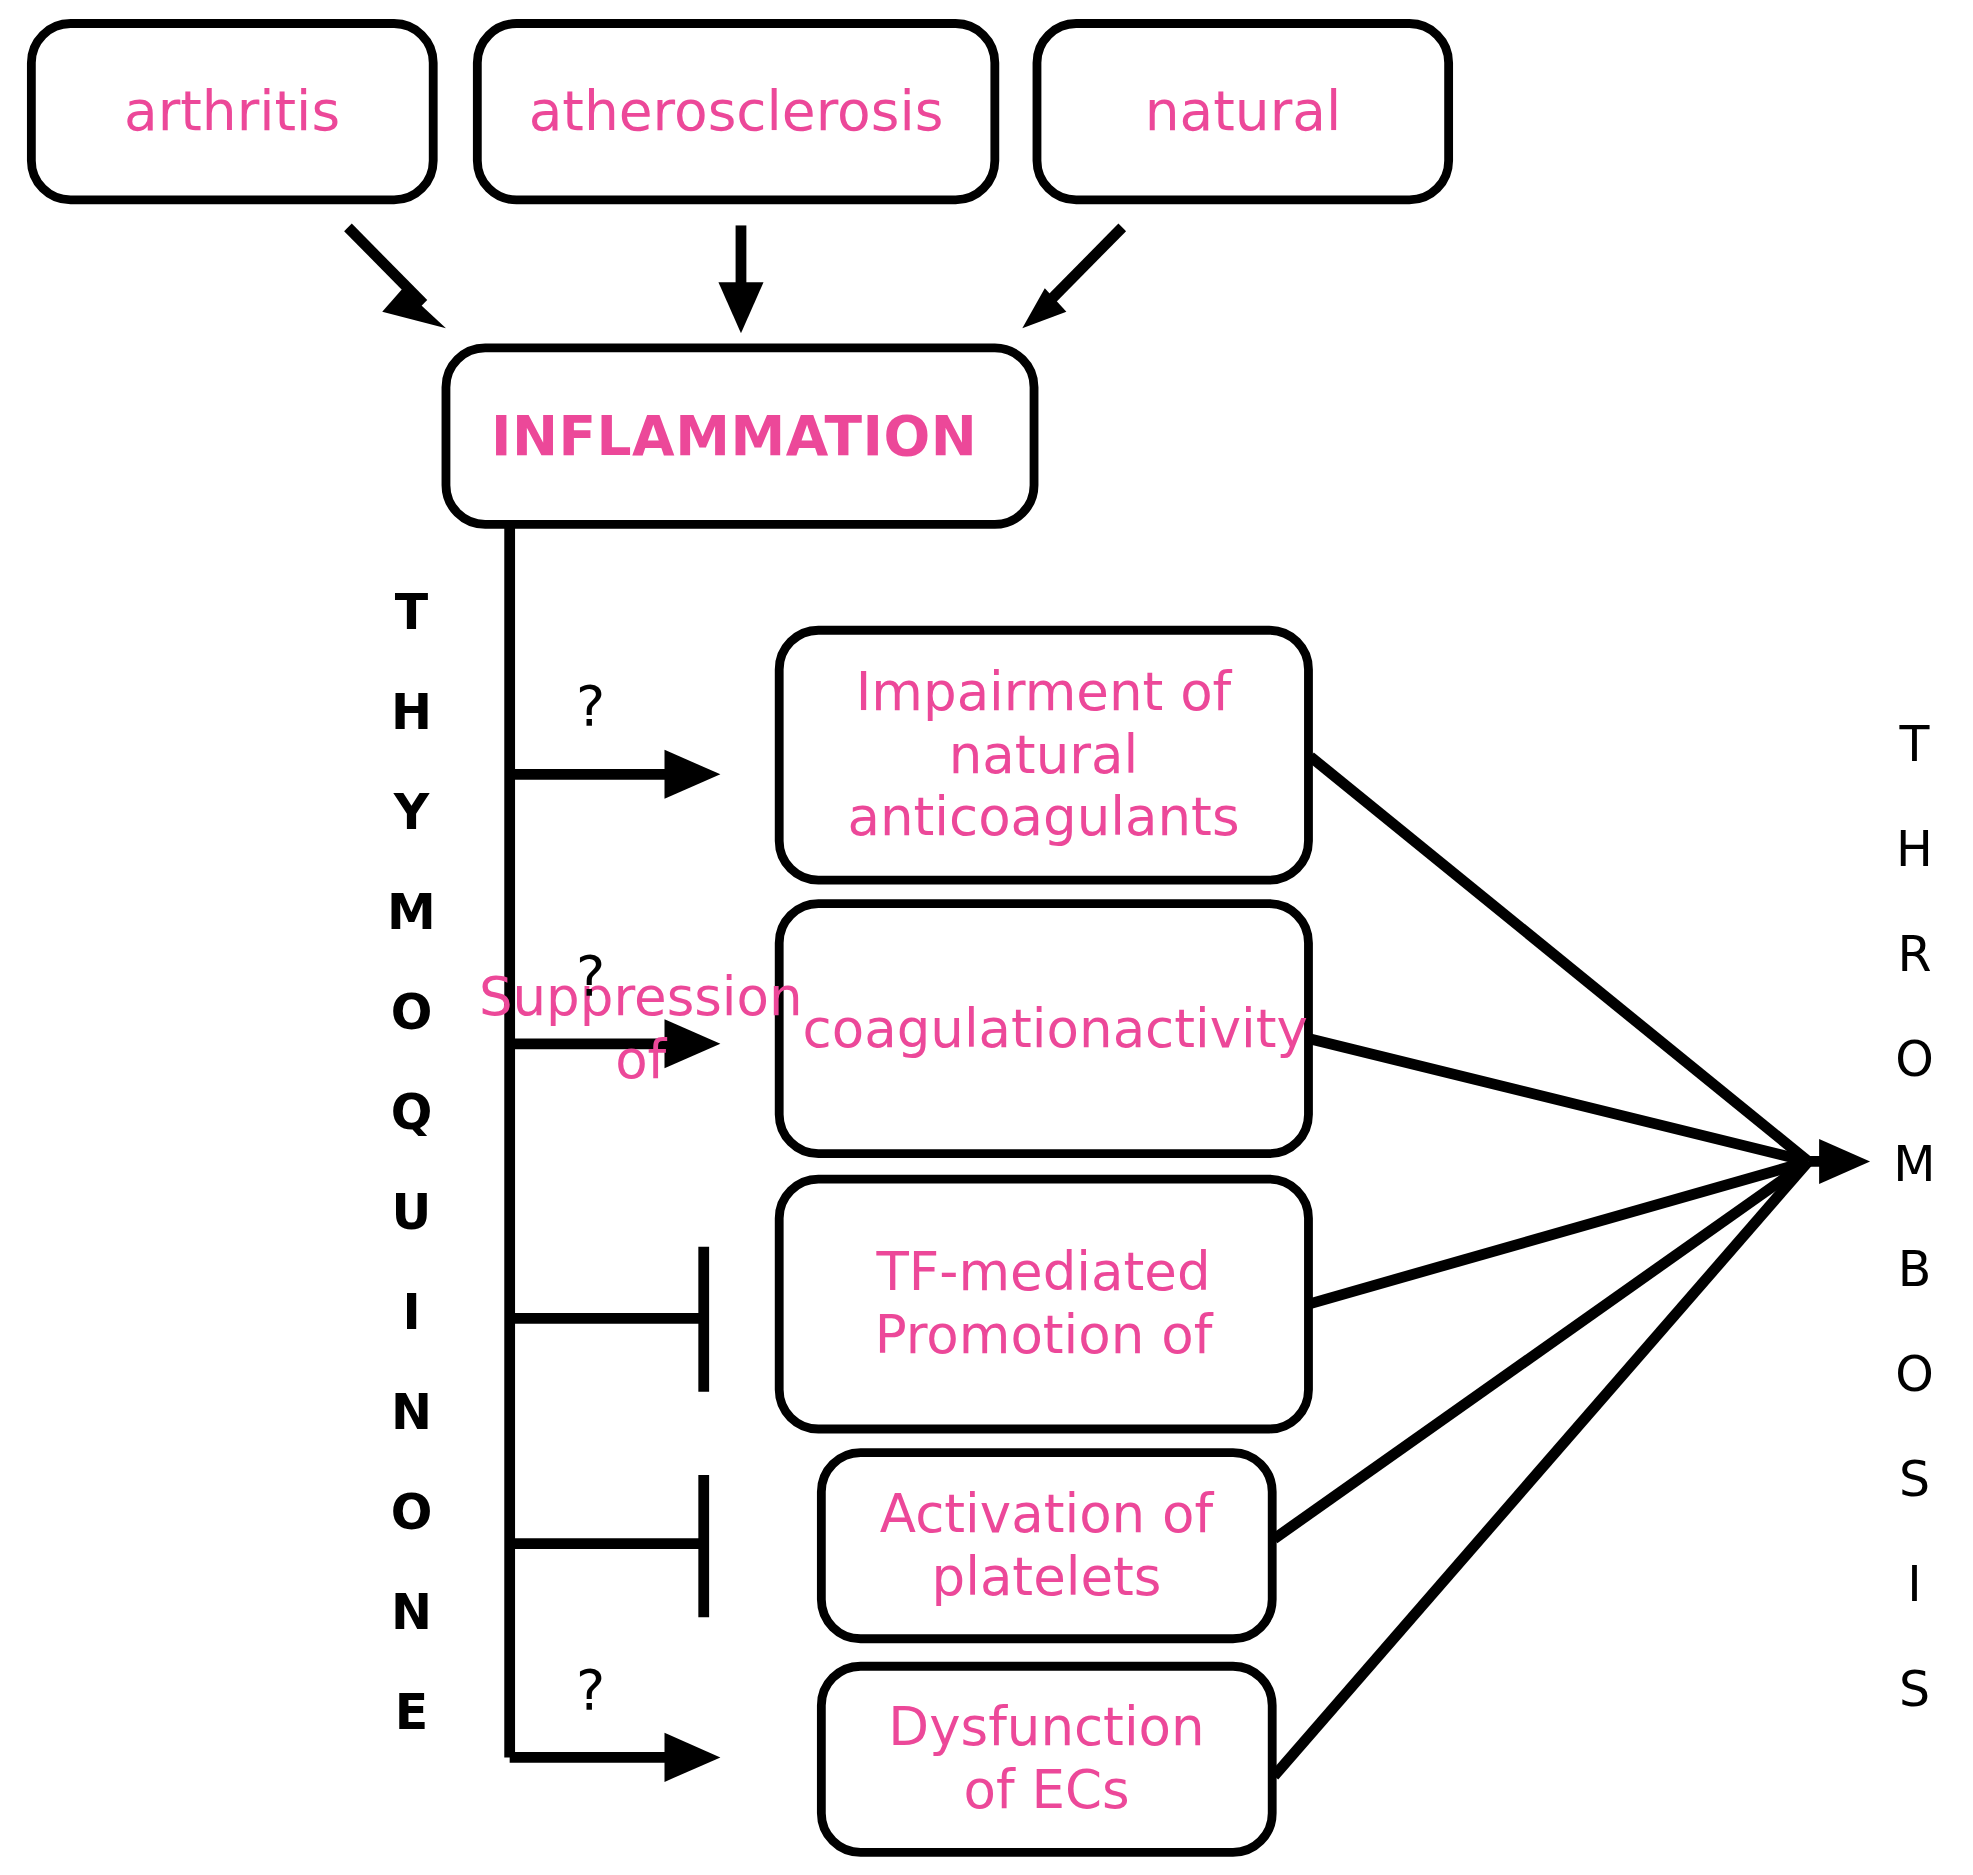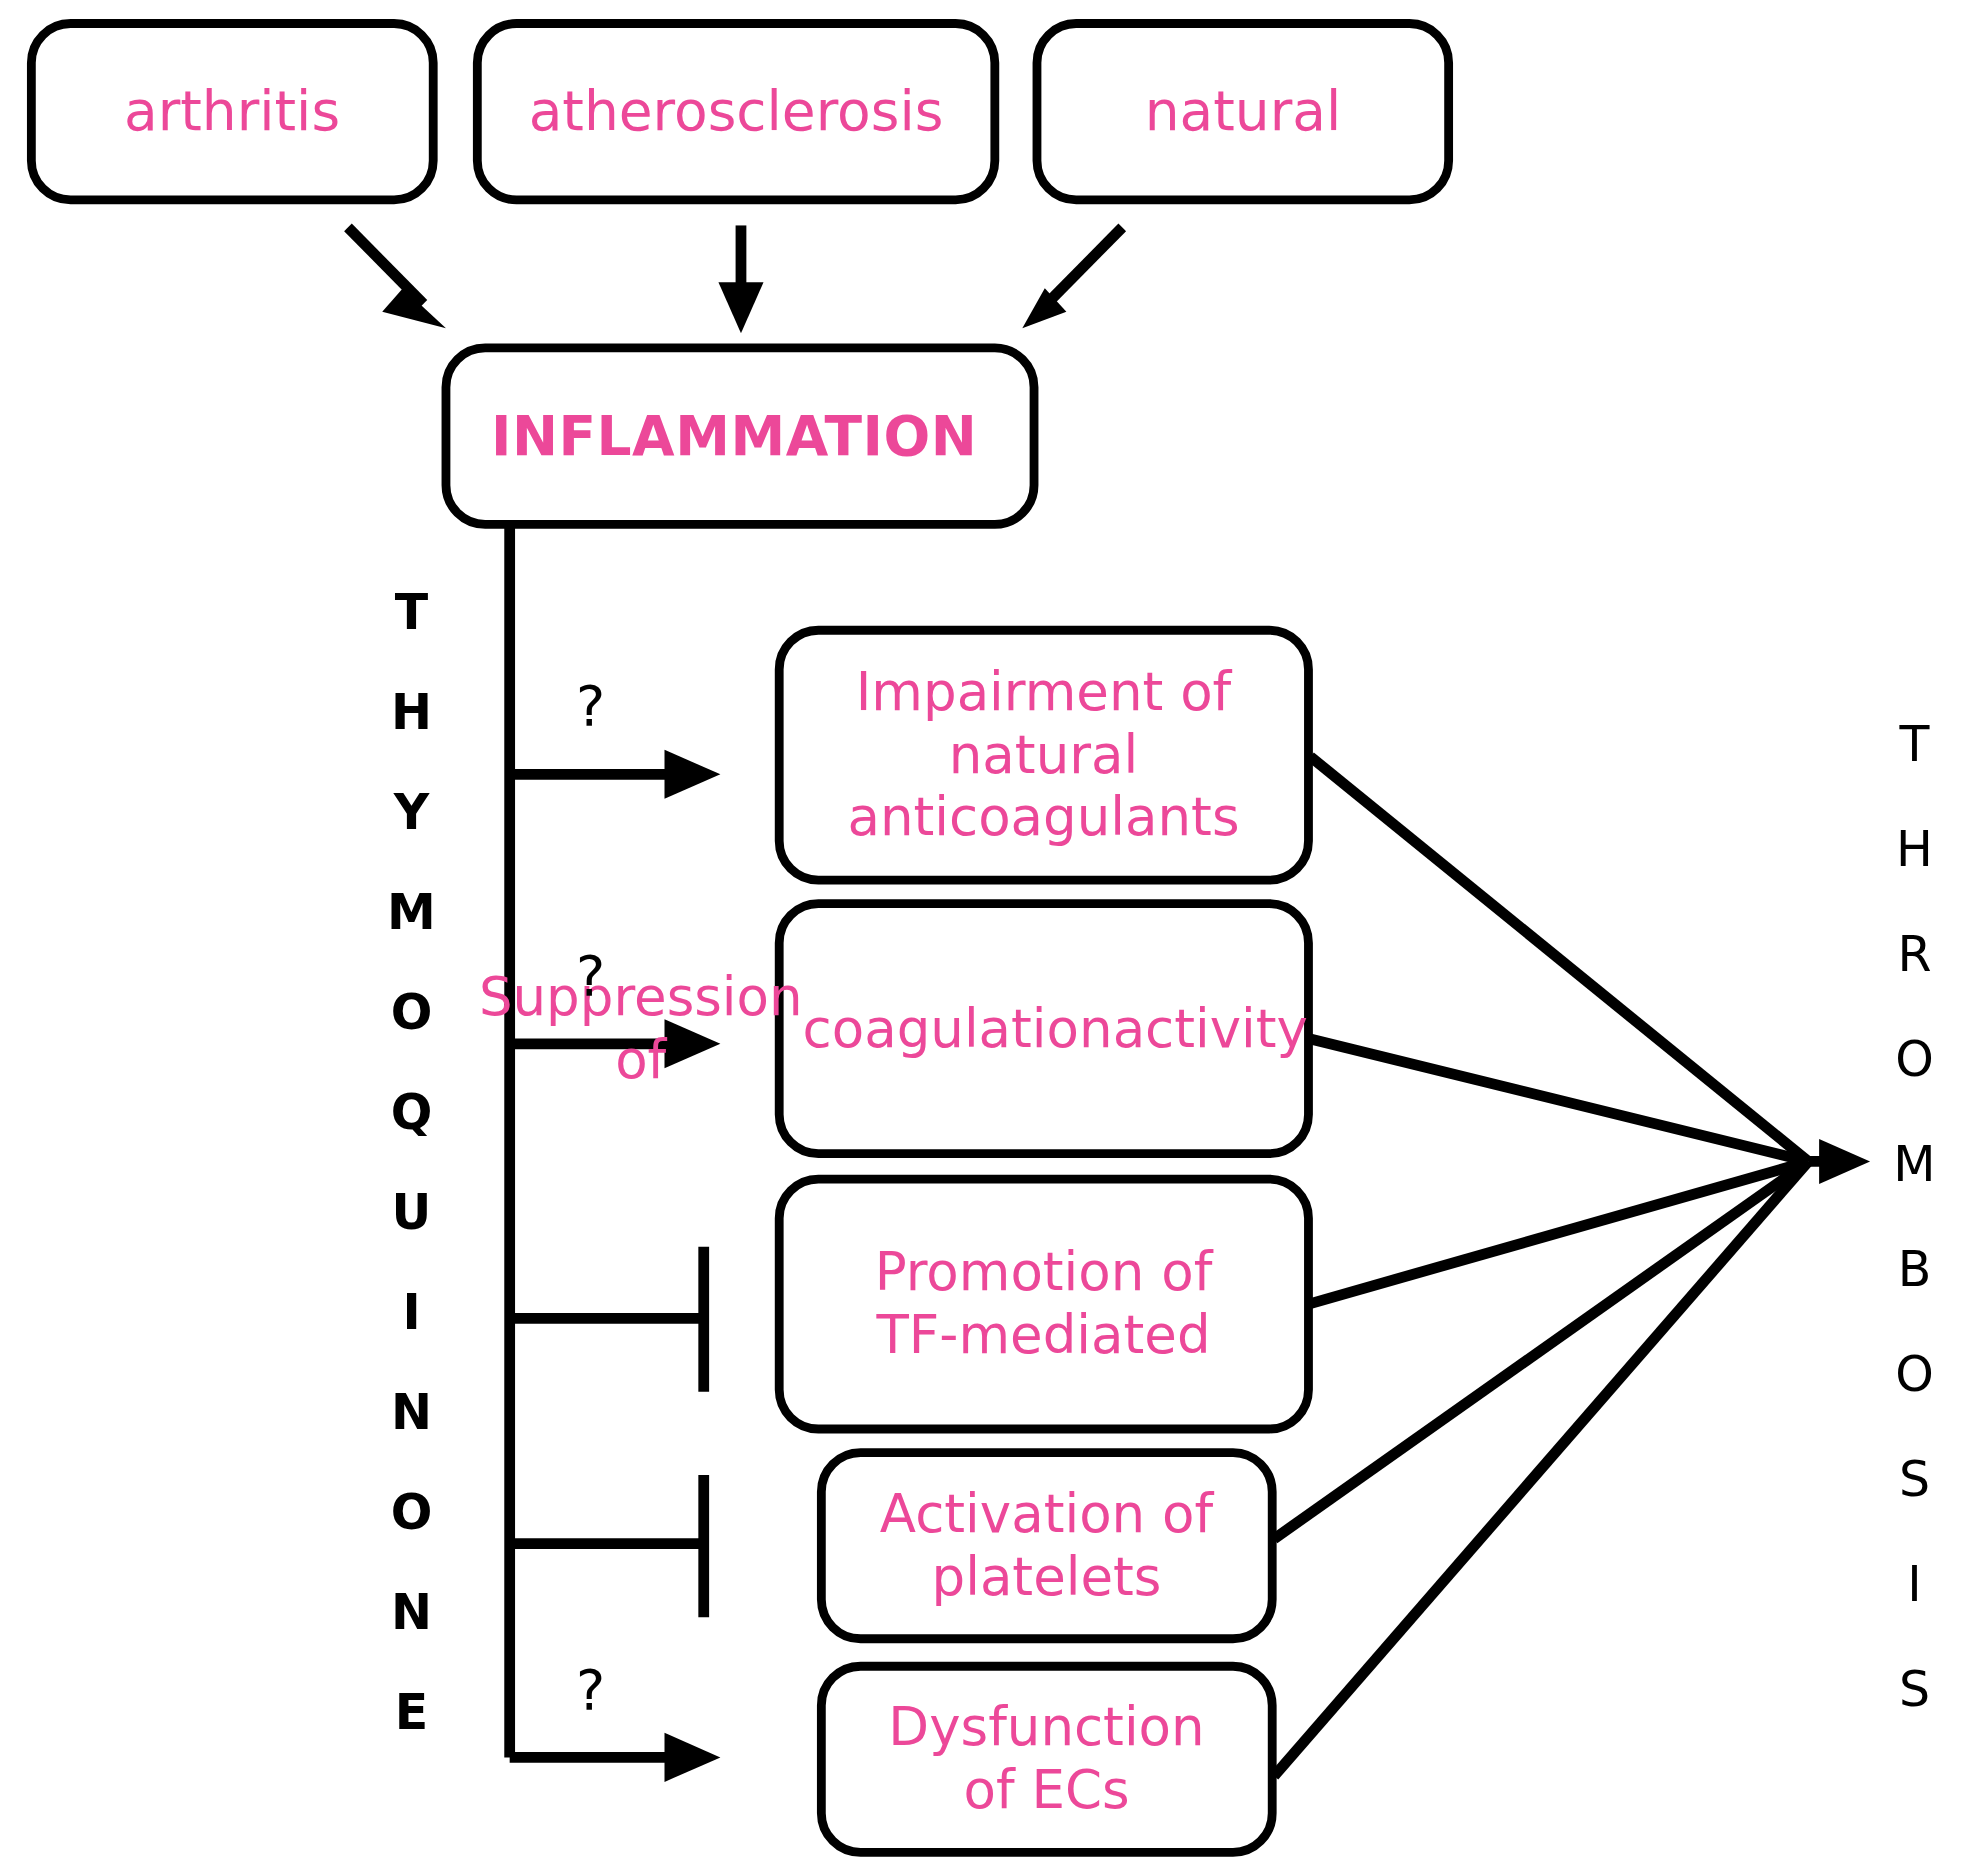--- a/index.html
+++ b/index.html
@@ -208,22 +208,22 @@
     <span>anticoagulants</span>
   </div>
 
   <div class="box-label lbl-proc" style="left:779px; top:904px; width:529px; height:250px; flex-direction:row;justify-content:flex-end;">
     <span>Suppression of</span>
     <span>coagulation</span>
     <span>activity</span>
   </div>
 
   <div class="box-label lbl-proc" style="left:779px; top:1179px; width:529px; height:250px; flex-direction:column;">
+    <span>TF-mediated</span>
     <span>Promotion of</span>
-    <span>TF-mediated</span>
   </div>
 
   <div class="box-label lbl-proc" style="left:821px; top:1453px; width:451px; height:186px; flex-direction:column;">
     <span>Activation of</span>
     <span>platelets</span>
   </div>
 
   <div class="box-label lbl-proc" style="left:821px; top:1666px; width:451px; height:186px; flex-direction:column;">
     <span>Dysfunction</span>
     <span>of ECs</span>

